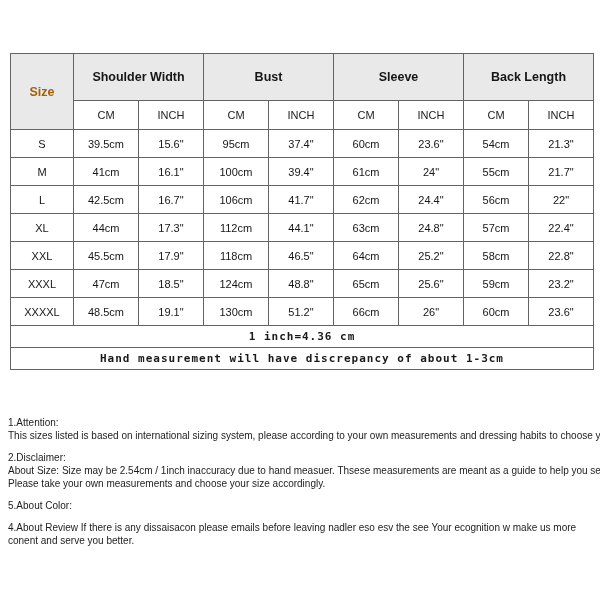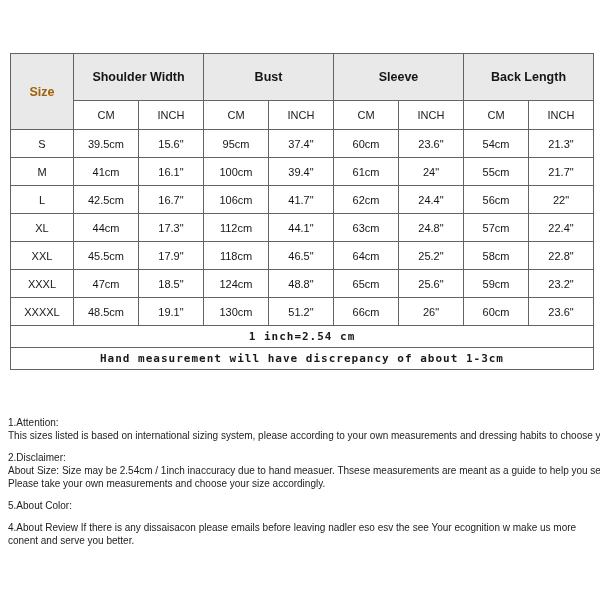--- a/index.html
+++ b/index.html
@@ -187,21 +187,21 @@
         <td>130cm</td>
         <td>51.2"</td>
         <td>66cm</td>
         <td>26"</td>
         <td>60cm</td>
         <td>23.6"</td>
       </tr>
     </tbody>
   <tfoot>
     <tr>
-      <td class="note-row" colspan="9">1 inch=2.54 cm</td>
+      <td class="note-row" colspan="9">1 inch=4.36 cm</td>
     </tr>
     <tr>
       <td class="note-row" colspan="9">Hand measurement will have discrepancy of about 1-3cm</td>
     </tr>
   </tfoot>
 </table>
 
 <div class="notes">
     <div class="note">
       <div class="note-heading">1.Attention:</div>

